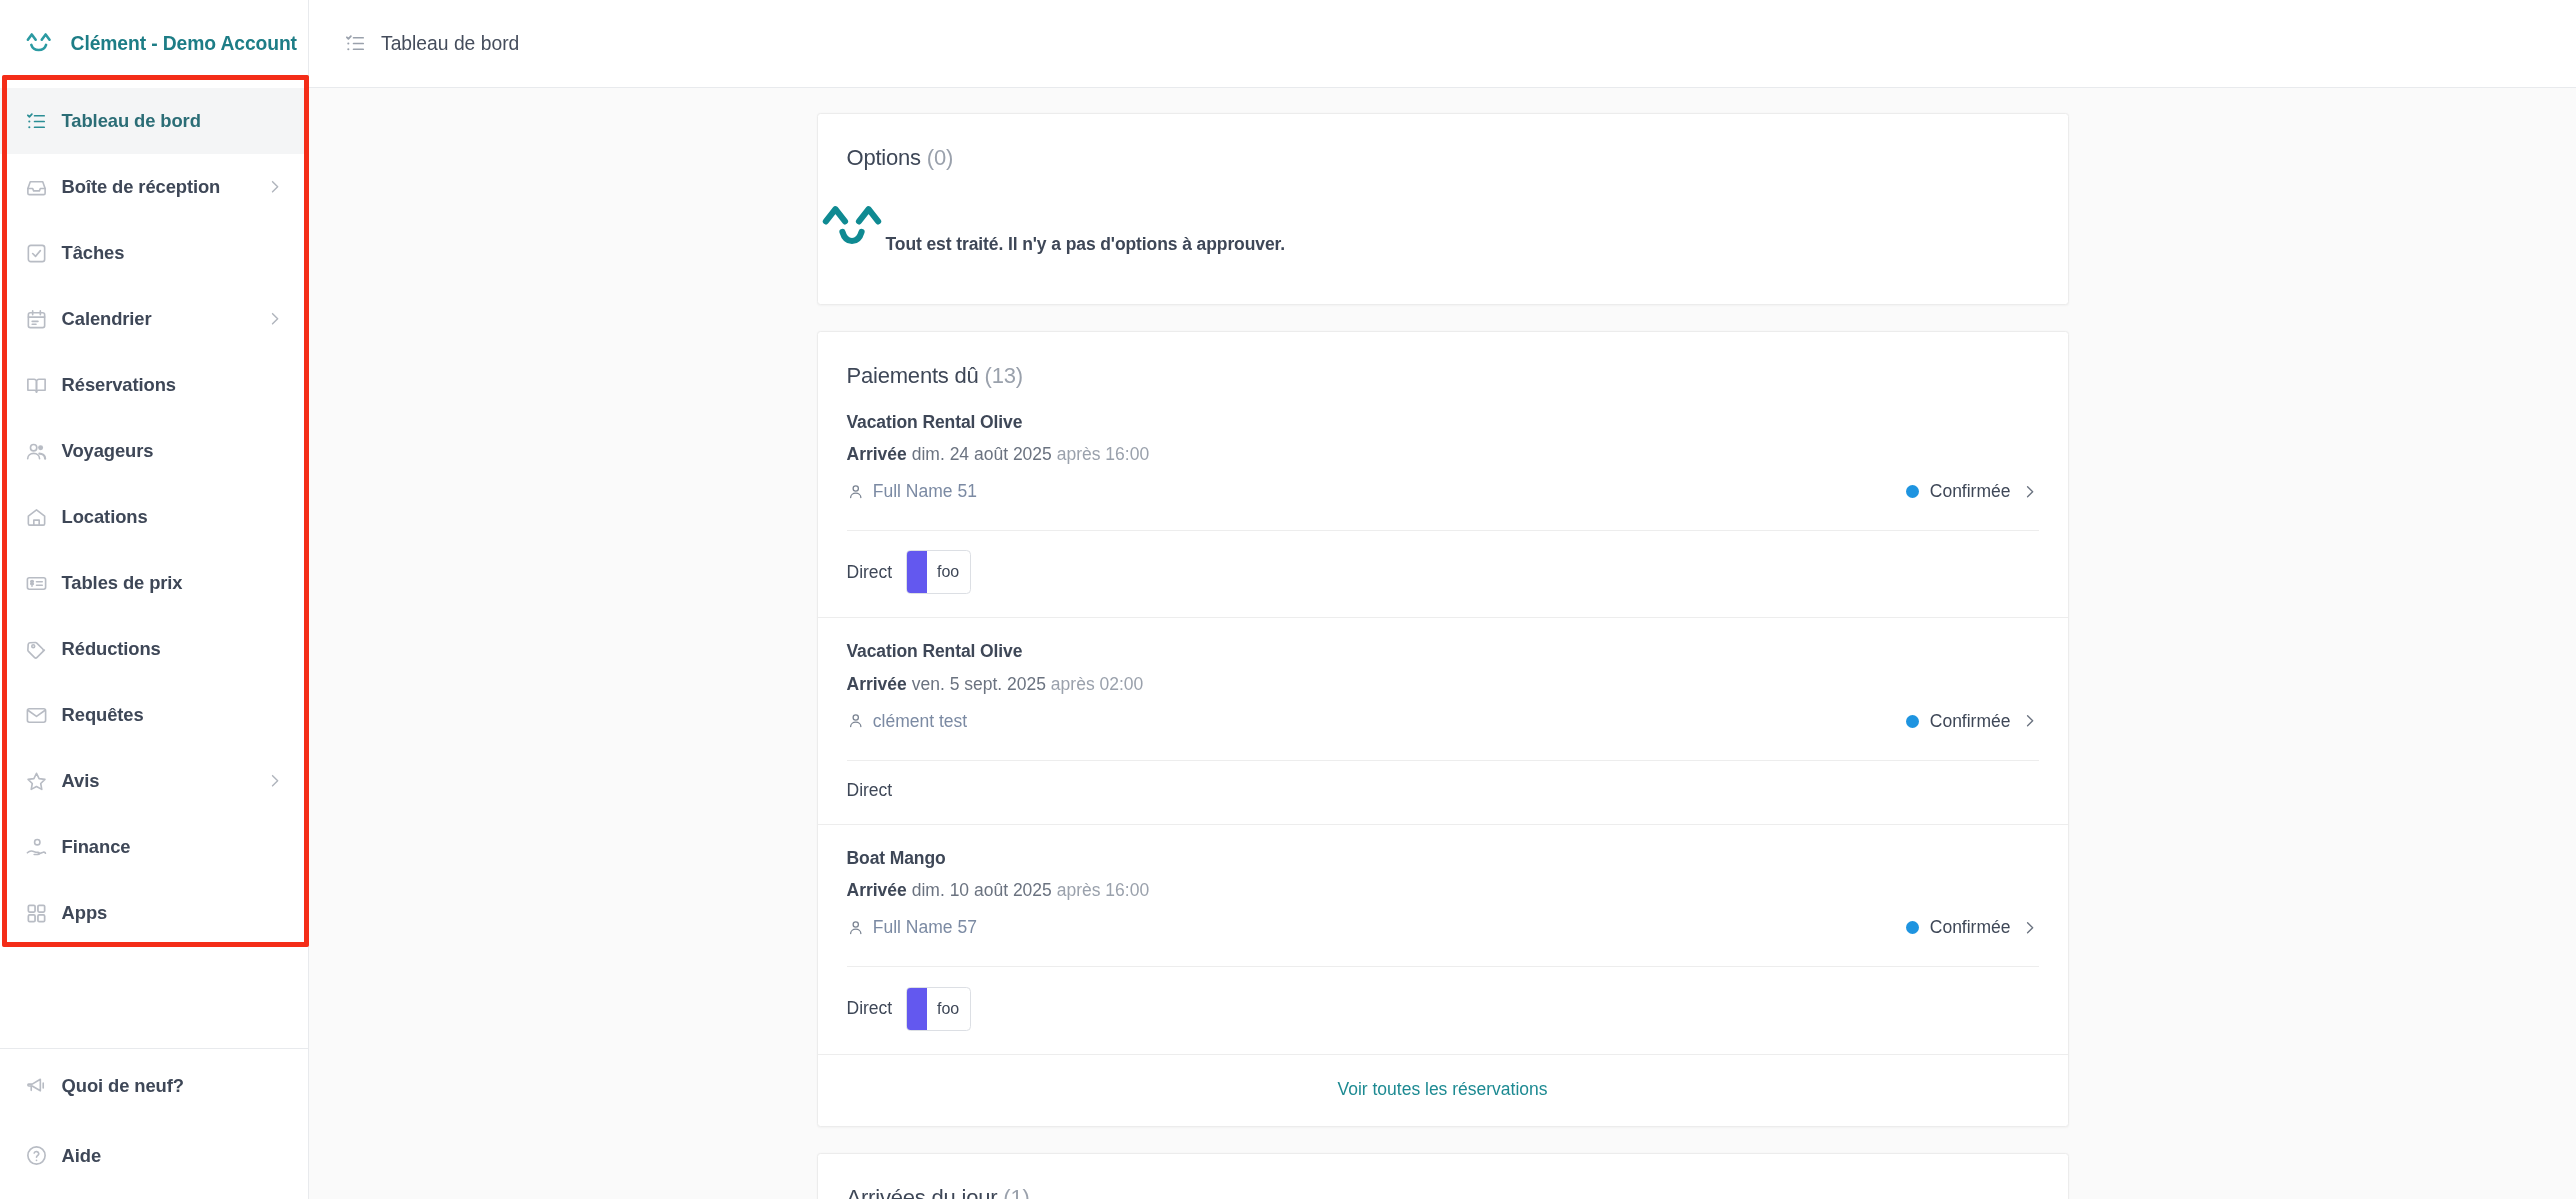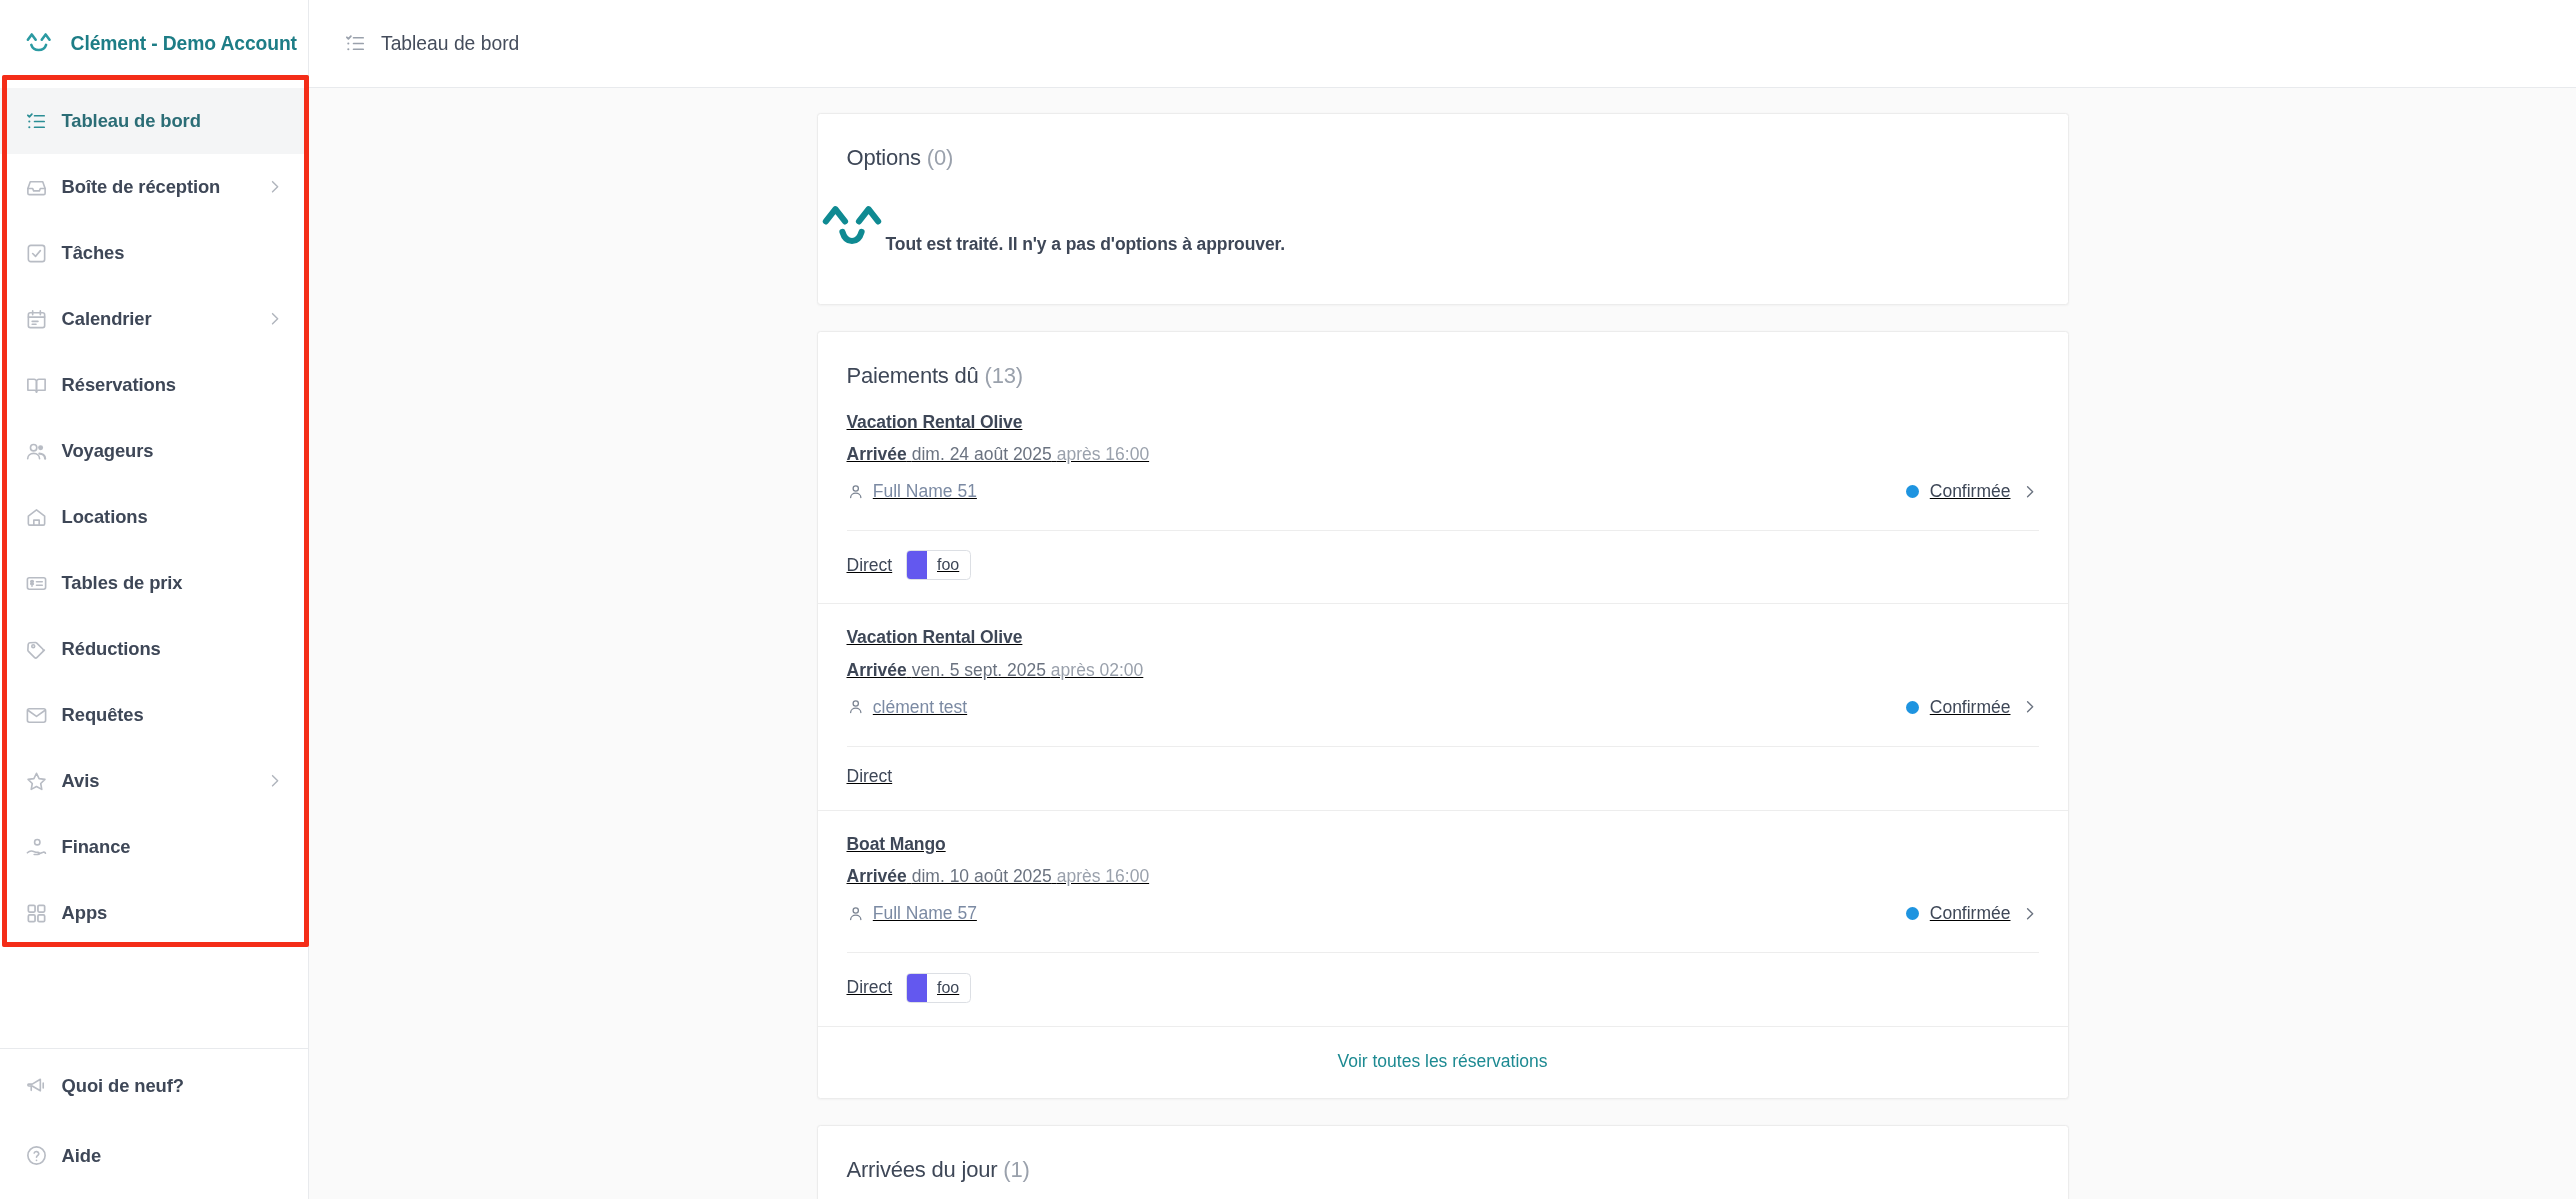--- a/index.html
+++ b/index.html
@@ -105,21 +105,21 @@
     display: flex; flex-direction: row; align-items: center;
     padding: 30px 0 49px 0;
   }
   .smiley { width: 68px; height: 49px; display: block; }
   .opt-msg {
     margin-top: 33px; font-size: 17.5px; color: #3e4757; font-weight: 600;
     letter-spacing: -0.1px;
   }
 
   
-  .bk { padding: 23px 29px 0 29px; text-decoration: underline; }
+  .bk { padding: 23px 29px 0 29px; }
   .bk + .bk { border-top: 0.9px solid #ededed; }
   .bk-name {
     font-size: 17.5px; font-weight: 700; color: #3e4757; letter-spacing: -0.1px;
   }
   .bk-arrival { margin-top: 11.4px; font-size: 17.5px; color: #6b7380; }
   .bk-arrival b { color: #3e4757; font-weight: 700; }
   .bk-arrival .muted { color: #9aa1ac; }
   .bk-guestrow {
     display: flex; align-items: center;
     margin-top: 16px; padding-bottom: 28px;
@@ -132,21 +132,21 @@
   .dot { width: 13px; height: 13px; border-radius: 50%; background: #1e94e0; display: block; }
   .st-label { font-size: 17.5px; color: #3e4757; }
   .st-chev { color: #6b7380; display: flex; align-items: center; }
   .bk-source {
     display: flex; align-items: center; gap: 14px;
     padding: 19.3px 0 23px 0;
   }
   .src-label { font-size: 17.5px; color: #3e4757; }
   .tag {
     display: inline-flex; align-items: stretch;
-    height: 30px; border: 0.9px solid #dcdfe4; border-radius: 4.4px;
+    height: 44px; border: 0.9px solid #dcdfe4; border-radius: 4.4px;
     background: #ffffff; overflow: hidden;
   }
   .tag .swatch { width: 19.3px; background: #6358ef; display: block; }
   .tag .tname {
     display: flex; align-items: center; padding: 0 10.5px;
     font-size: 16px; color: #3e4757;
   }
   .see-all {
     border-top: 0.9px solid #ededed;
     text-align: center; padding: 24.6px 0 26px 0;

